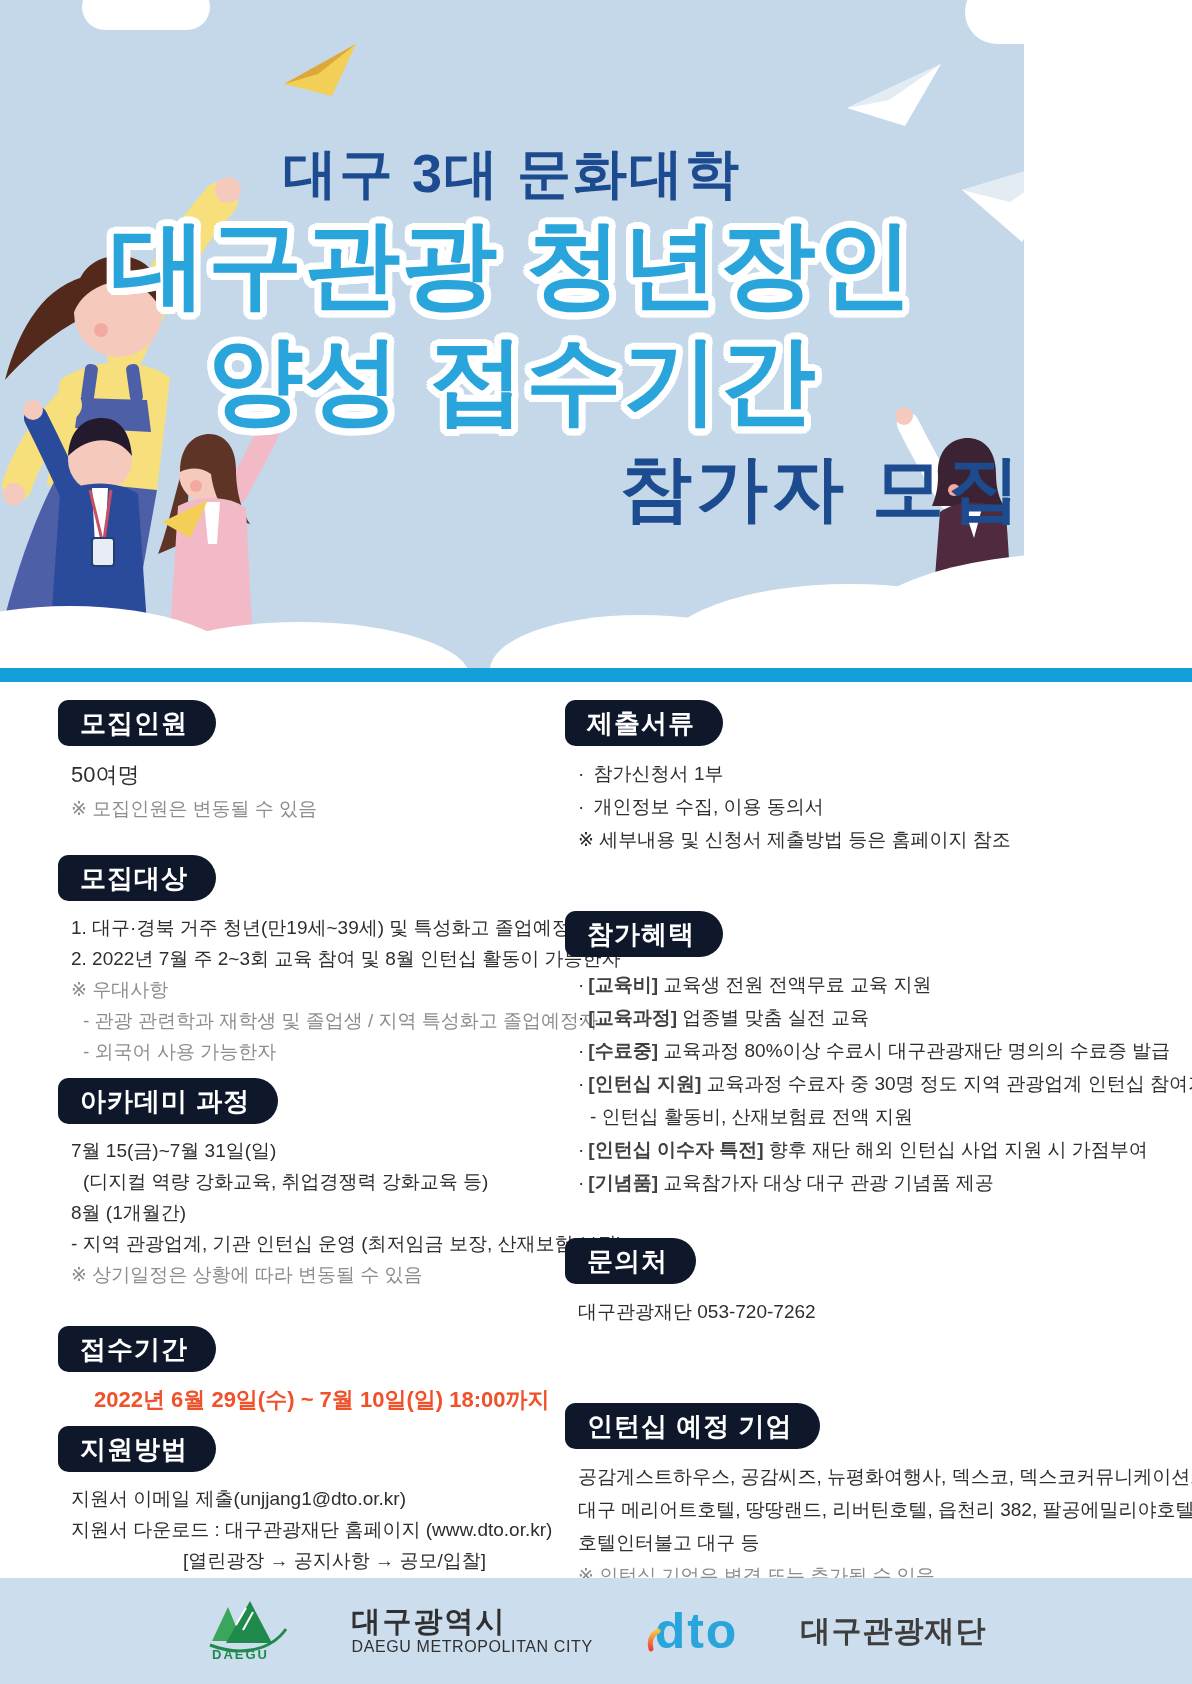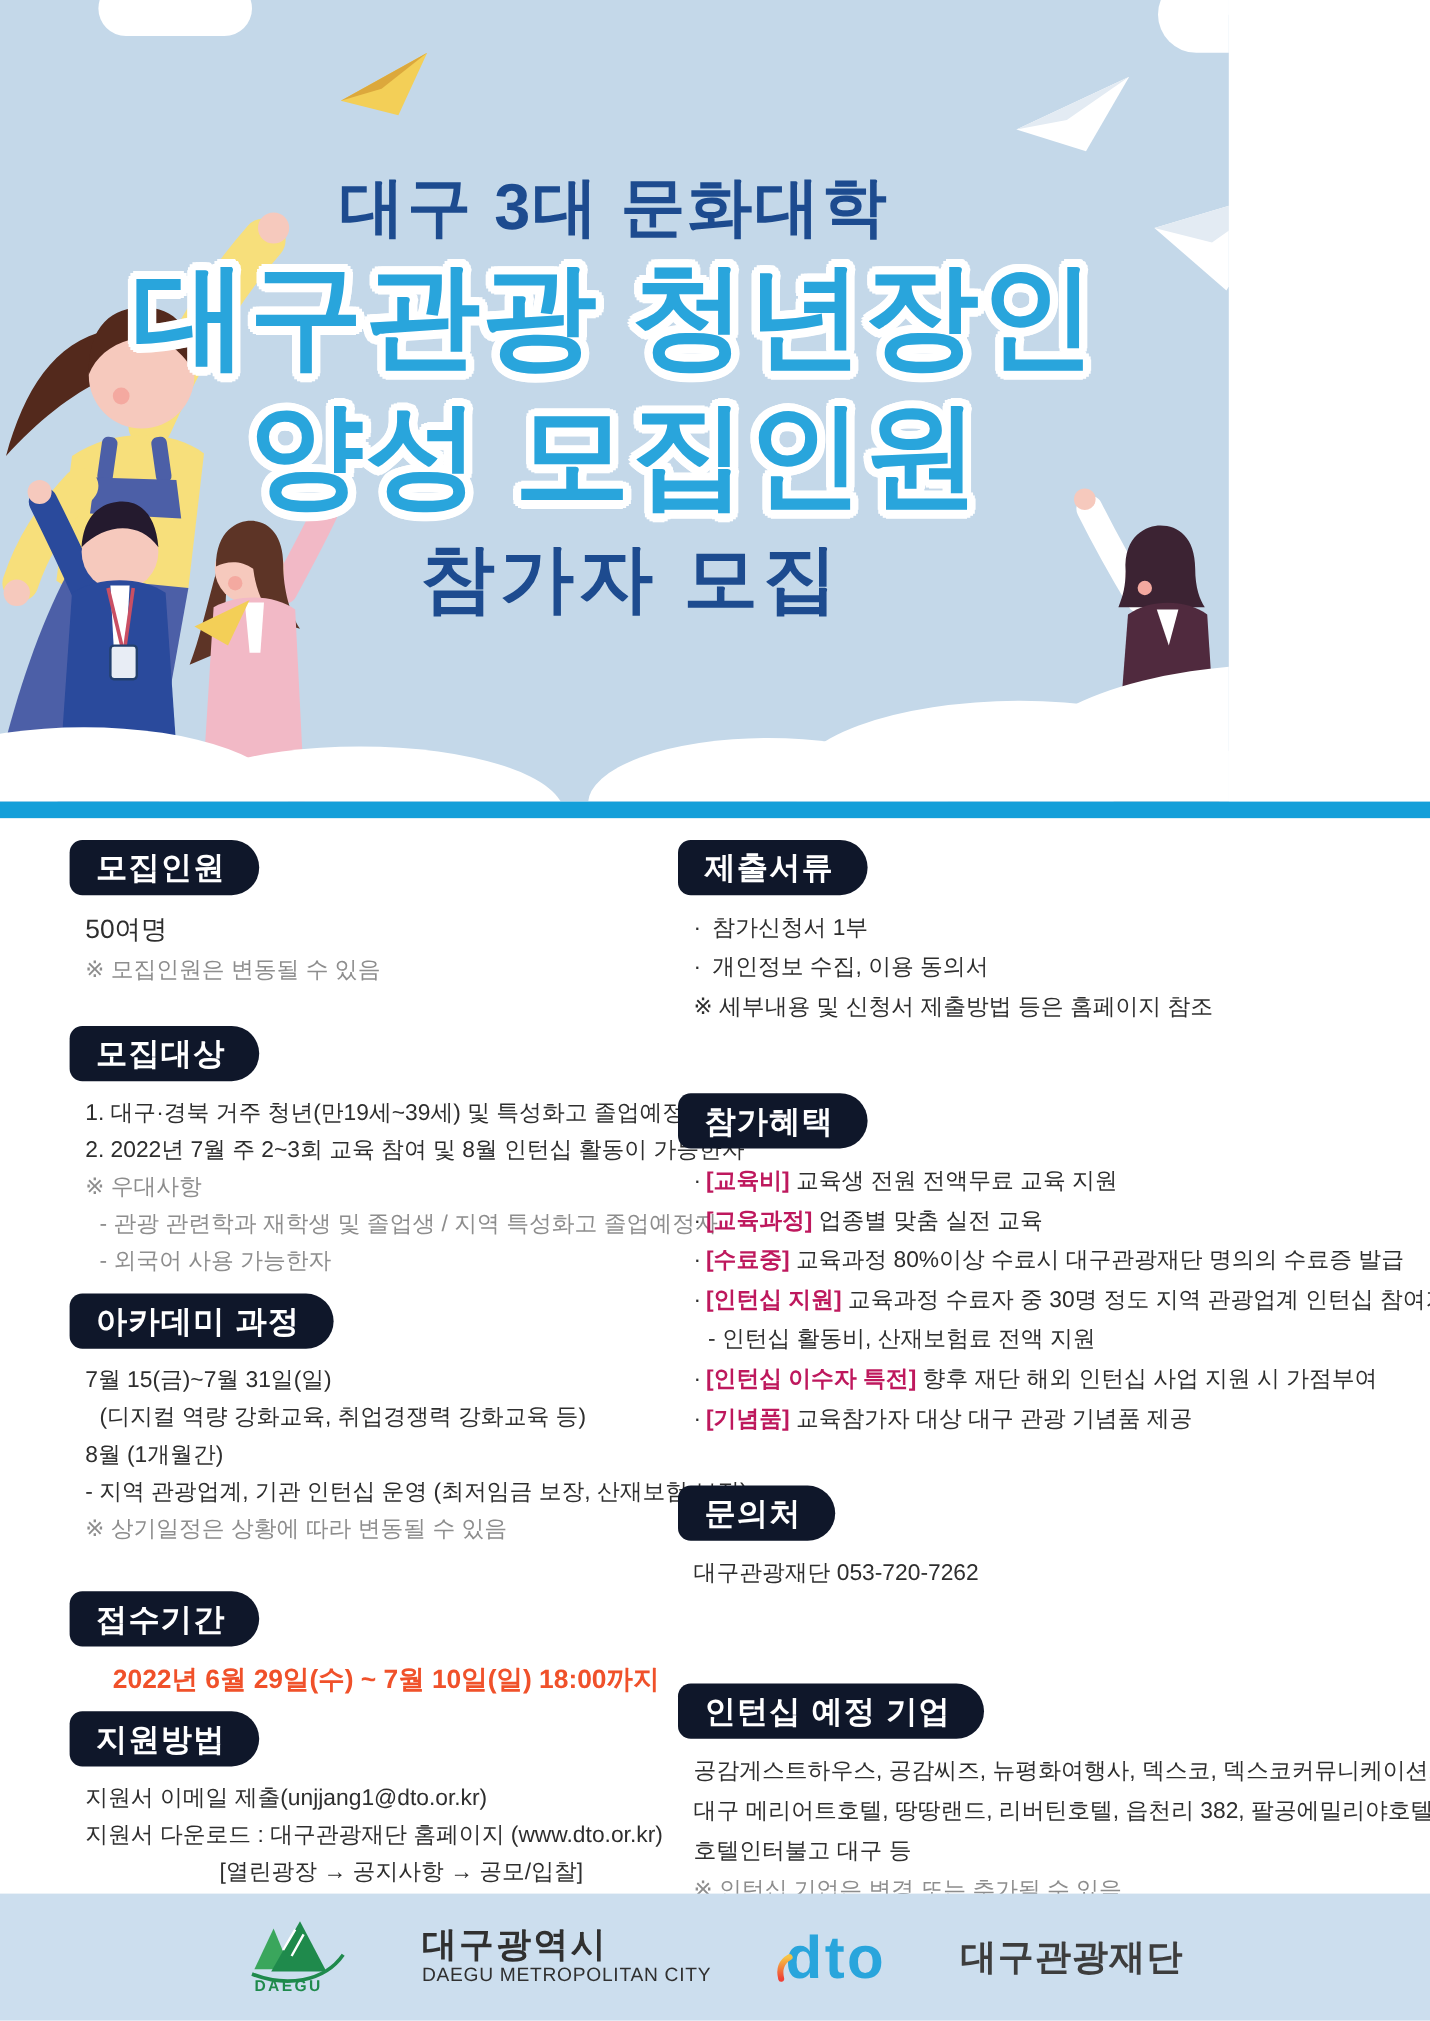--- a/index.html
+++ b/index.html
@@ -24,22 +24,22 @@
     font-size:96px;font-weight:bold;color:#29a5dc;letter-spacing:1px;
     text-shadow:
       7px 0 0 #fff,6.5px 2.7px 0 #fff,5px 5px 0 #fff,2.7px 6.5px 0 #fff,
       0 7px 0 #fff,-2.7px 6.5px 0 #fff,-5px 5px 0 #fff,-6.5px 2.7px 0 #fff,
       -7px 0 0 #fff,-6.5px -2.7px 0 #fff,-5px -5px 0 #fff,-2.7px -6.5px 0 #fff,
       0 -7px 0 #fff,2.7px -6.5px 0 #fff,5px -5px 0 #fff,6.5px -2.7px 0 #fff;
   }
   .t1{top:216px}
   .t2{top:332px}
   .hero-title3{
-    position:absolute;top:452px;left:0;width:100%;text-align:center;line-height:1;
-    font-size:62px;font-weight:bold;color:#1d4b8f;letter-spacing:4px;padding-left:14px;
+    position:absolute;top:452px;left:0;width:100%;text-align:right;line-height:1;
+    font-size:72px;font-weight:bold;color:#1d4b8f;letter-spacing:4px;
   }
   
   .cloud{position:absolute;background:#fff;border-radius:60px;}
   .cloud::before,.cloud::after{content:"";position:absolute;background:#fff;border-radius:50%;}
   .c1{left:82px;top:-16px;width:128px;height:46px;}
   .c1::before{width:62px;height:44px;left:14px;top:-22px;}
   .c1::after{width:44px;height:30px;right:16px;top:-12px;}
   .c2{left:965px;top:-20px;width:240px;height:64px;}
   .c2::before{width:92px;height:60px;left:28px;top:-26px;}
   .c2::after{width:70px;height:46px;right:42px;top:-16px;}
@@ -62,21 +62,21 @@
   }
   .sec-content{padding-left:13px;}
   .line{font-size:19px;color:#2e2e2e;line-height:31px;white-space:nowrap;}
   [data-column="right"] .line{line-height:33px;}
   .line.big{font-size:22px;line-height:36px;}
   .line.note{color:#8d8d8d;}
   .line.accent{color:#f0512a;font-weight:bold;font-size:22px;line-height:34px;margin-left:23px;}
   .indent1{padding-left:12px;}
   .indent2{padding-left:112px;}
   .bullet{margin-right:4px;}
-  .tag{color:#be185d;font-weight:bold;}
+  .tag{color:#404040;font-weight:bold;}
   
   .city-block{display:flex;flex-direction:column;line-height:1.05;}
   .city-name{font-size:29px;font-weight:bold;color:#303030;letter-spacing:2px;}
   .city-name-en{font-size:16px;font-weight:normal;color:#303030;letter-spacing:0.6px;margin-top:3px;}
   .dto-block{display:flex;align-items:center;gap:14px;margin-left:26px;}
   .dto-logo{position:relative;display:flex;align-items:flex-end;}
   .dto-text{font-size:50px;font-weight:bold;color:#29a5dc;letter-spacing:2px;line-height:0.9;}
   .dto-tail{position:absolute;left:-10px;bottom:2px;}
   .dto-name{font-size:30px;font-weight:bold;color:#3d3d3d;letter-spacing:1px;margin-left:48px;}
   svg text{font-family:"Liberation Sans","DejaVu Sans",sans-serif;}
@@ -167,21 +167,21 @@
   <svg class="cloud-band" viewBox="0 0 1192 150" preserveAspectRatio="none">
     <ellipse cx="70" cy="150" rx="170" ry="62" fill="#fff"></ellipse>
     <ellipse cx="300" cy="160" rx="170" ry="56" fill="#fff"></ellipse>
     <ellipse cx="640" cy="152" rx="150" ry="55" fill="#fff"></ellipse>
     <ellipse cx="850" cy="136" rx="190" ry="70" fill="#fff"></ellipse>
     <ellipse cx="1080" cy="120" rx="230" ry="85" fill="#fff"></ellipse>
   </svg>
 
   <div class="hero-eyebrow">대구 3대 문화대학</div>
   <div class="hero-title t1">대구관광 청년장인</div>
-  <div class="hero-title t2">양성 모집인원</div>
+  <div class="hero-title t2">양성 접수기간</div>
   <div class="hero-title3">참가자 모집</div>
 </div>
 
 <div class="divider"></div>
 
 <div class="content">
   <div data-column="left">
       <div class="section sec-left-1"><div class="badge">모집인원</div><div class="sec-content">
           <div class="line big"><span>50여명</span></div>
           <div class="line note"><span>※ 모집인원은 변동될 수 있음</span></div>

